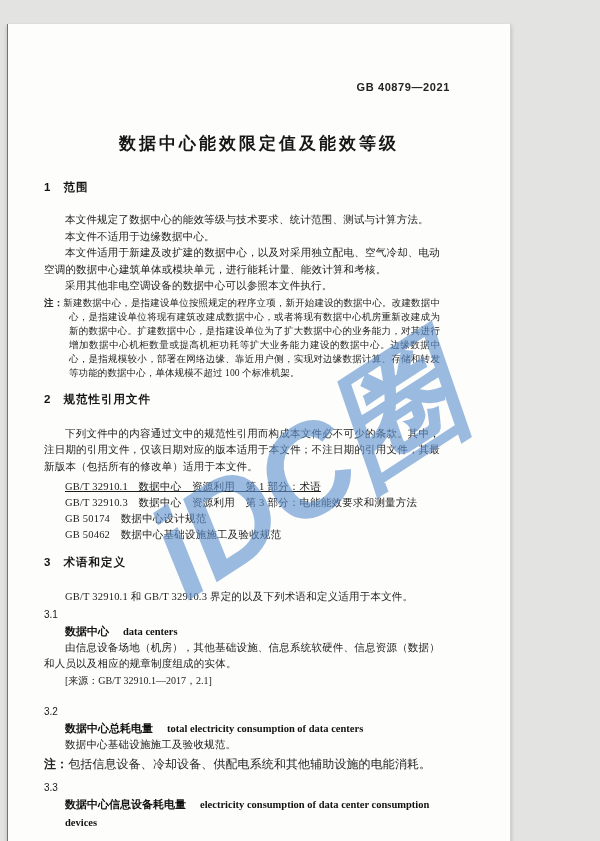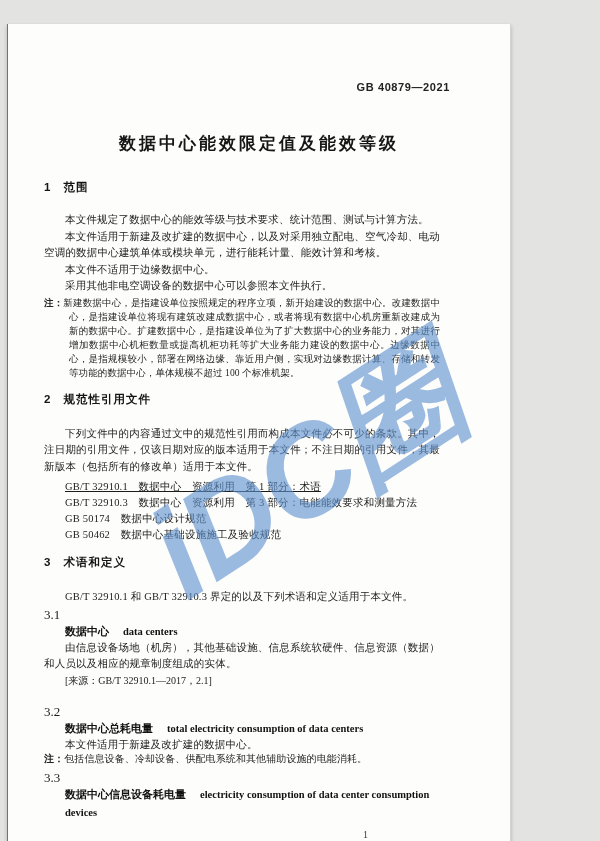--- a/index.html
+++ b/index.html
@@ -77,36 +77,36 @@
     padding-left:25px;
     text-indent:-25px;
     margin-top:1px;
     letter-spacing:0.1px;
   }
   .note-label {
     font-family:"Liberation Sans","DejaVu Sans",sans-serif;
     font-weight:bold;
   }
   .note-flat {
-    font-size:10px;
-    line-height:12px;
+    font-size:12px;
+    line-height:22px;
     color:#242424;
     letter-spacing:0.1px;
   }
   .ref-line {
     font-size:10.5px;
     line-height:16px;
     padding-left:21px;
     color:#1c1c1c;
     letter-spacing:0.2px;
   }
   .mt-refs { margin-top:4px;text-decoration:underline; }
   .term-id {
-    font-family:Liberation Serif, serif;
-    font-size:13px;
+    font-family:Liberation Sans, sans-serif;
+    font-size:10px;
     line-height:14px;
     color:#1a1a1a;
   }
   .mt-id1 { margin-top:2px; }
   .mt-id2 { margin-top:17px; }
   .mt-id3 { margin-top:6px; }
   .term-line {
     padding-left:21px;
     line-height:16px;
   }
@@ -164,22 +164,22 @@
     <div class="std-code">GB 40879—2021</div>
 
     <div class="doc-title">数据中心能效限定值及能效等级</div>
 
     <div class="content">
 
       <div class="sec-heading mt-h1">
         <span class="sec-no">1</span><span>范围</span>
       </div>
       <p class="body-p indent mt-p1">本文件规定了数据中心的能效等级与技术要求、统计范围、测试与计算方法。</p>
+      <p class="body-p indent">本文件不适用于边缘数据中心。</p>
       <p class="body-p indent">本文件适用于新建及改扩建的数据中心，以及对采用独立配电、空气冷却、电动空调的数据中心建筑单体或模块单元，进行能耗计量、能效计算和考核。</p>
-      <p class="body-p indent">本文件不适用于边缘数据中心。</p>
       <p class="body-p indent">采用其他非电空调设备的数据中心可以参照本文件执行。</p>
       <div class="note">
         <span class="note-label">注：</span><span>新建数据中心，是指建设单位按照规定的程序立项，新开始建设的数据中心。改建数据中心，是指建设单位将现有建筑改建成数据中心，或者将现有数据中心机房重新改建成为新的数据中心。扩建数据中心，是指建设单位为了扩大数据中心的业务能力，对其进行增加数据中心机柜数量或提高机柜功耗等扩大业务能力建设的数据中心。边缘数据中心，是指规模较小，部署在网络边缘、靠近用户侧，实现对边缘数据计算、存储和转发等功能的数据中心，单体规模不超过 100 个标准机架。</span>
       </div>
 
       <div class="sec-heading mt-h2">
         <span class="sec-no">2</span><span>规范性引用文件</span>
       </div>
       <p class="body-p indent mt-p2">下列文件中的内容通过文中的规范性引用而构成本文件必不可少的条款。其中，注日期的引用文件，仅该日期对应的版本适用于本文件；不注日期的引用文件，其最新版本（包括所有的修改单）适用于本文件。</p>
       <div class="ref-line mt-refs">GB/T 32910.1　数据中心　资源利用　第 1 部分：术语</div>
@@ -196,21 +196,21 @@
       <div class="term-line">
         <span class="term-zh">数据中心</span><span class="term-en">data centers</span>
       </div>
       <p class="body-p indent">由信息设备场地（机房），其他基础设施、信息系统软硬件、信息资源（数据）和人员以及相应的规章制度组成的实体。</p>
       <div class="source-line">[来源：GB/T 32910.1—2017，2.1]</div>
 
       <div class="term-id mt-id2">3.2</div>
       <div class="term-line">
         <span class="term-zh">数据中心总耗电量</span><span class="term-en">total electricity consumption of data centers</span>
       </div>
-      <p class="body-p indent">本文件适用于新建及改扩建的数据中心。</p>
+      <p class="body-p indent">数据中心基础设施施工及验收规范。</p>
       <div class="note-flat">
         <span class="note-label">注：</span><span>包括信息设备、冷却设备、供配电系统和其他辅助设施的电能消耗。</span>
       </div>
 
       <div class="term-id mt-id3">3.3</div>
       <div class="term-line">
         <span class="term-zh">数据中心信息设备耗电量</span><span class="term-en">electricity consumption of data center consumption devices</span>
       </div>
 
       <div class="page-num">1</div>

